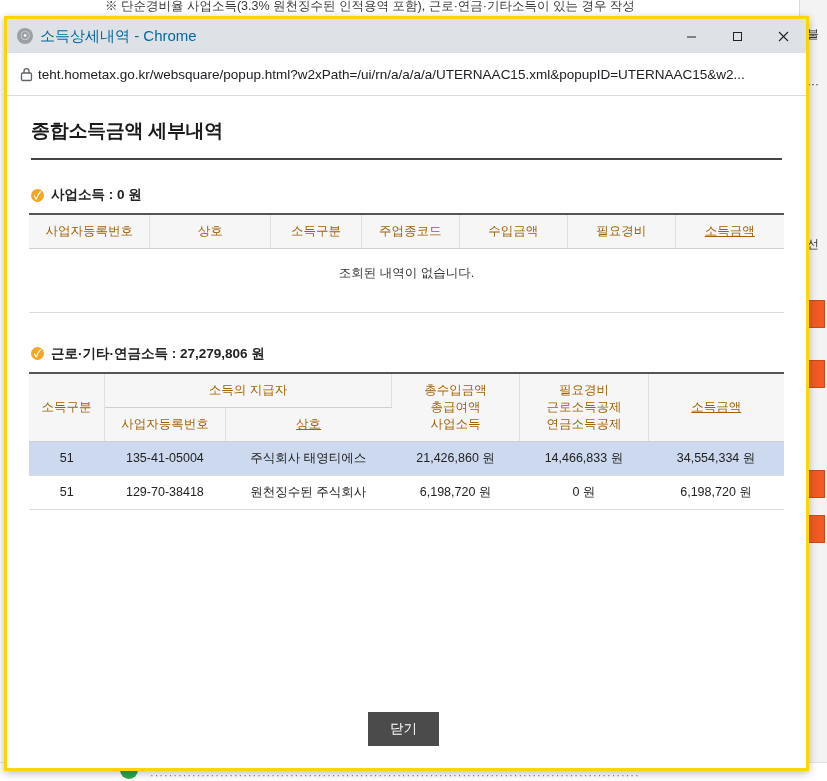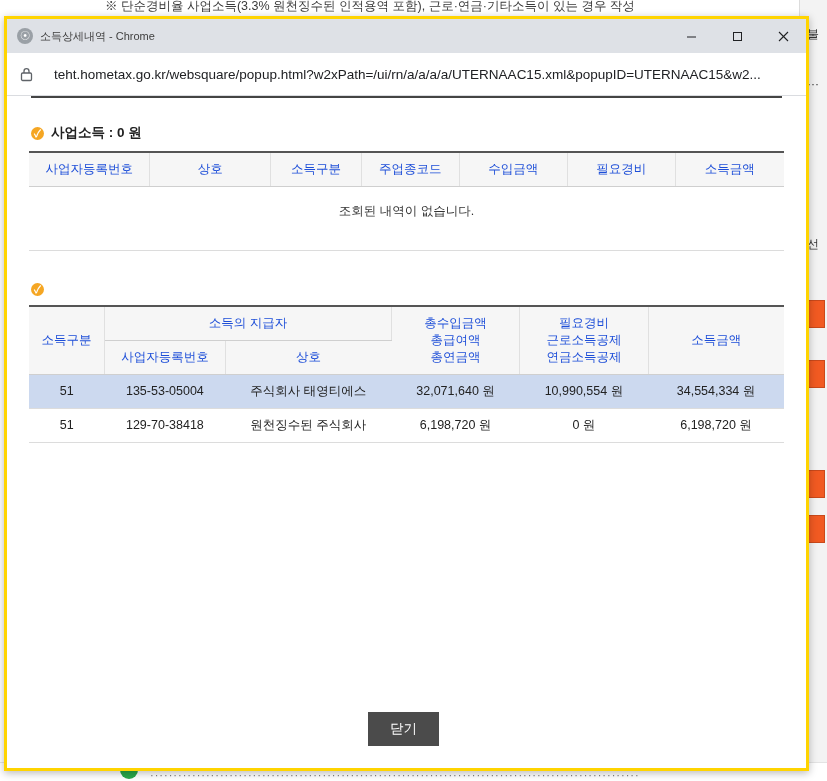--- a/index.html
+++ b/index.html
@@ -121,22 +121,22 @@
     height: 16px;
     border-radius: 50%;
     background: #9aa0a6;
     color: #fff;
     font-size: 10px;
     line-height: 16px;
     text-align: center;
     flex: none;
   }
   #tab-title {
-    font-size: 11px;
-    color: #404040;
+    font-size: 15px;
+    color: #0369a1;
     white-space: nowrap;
   }
   #win-controls {
     position: absolute;
     right: 0;
     top: 0;
     height: 34px;
     display: flex;
   }
   .win-btn {
@@ -149,21 +149,21 @@
   }
 
   
   #toolbar {
     height: 42px;
     background: #ffffff;
     border-bottom: 1px solid #dadce0;
     display: flex;
     align-items: center;
     padding: 0 10px;
-    gap: 19px;
+    gap: 3px;
     flex: none;
   }
   #lock-icon {
     width: 18px;
     height: 18px;
     display: flex;
     align-items: center;
     justify-content: center;
     flex: none;
   }
@@ -223,26 +223,26 @@
     border-collapse: collapse;
     font-size: 12.5px;
     table-layout: fixed;
   }
   table.grid th {
     background: #f6f6f6;
     border-top: 2px solid #555;
     border-bottom: 1px solid #cfcfcf;
     border-right: 1px solid #e0e0e0;
     font-weight: normal;
-    color: #1d4ed8;
+    color: #a16207;
     padding: 8px 4px;
     text-align: center;
     line-height: 1.35;
   }
-  table.grid th:last-child { border-right: none; }
+  table.grid th:last-child { border-right: none; text-decoration: underline; }
   table.grid td {
     border-bottom: 1px solid #dcdcdc;
     padding: 8px 8px;
     text-align: center;
     color: #222;
   }
   td.num { text-align: right; }
   tr.highlight td {
     background: #ccd9ef;
   }
@@ -334,20 +334,21 @@
       <svg width="13" height="15" viewBox="0 0 13 15">
         <rect x="1.5" y="6" width="10" height="7.5" rx="1.2" fill="none" stroke="#5f6368" stroke-width="1.3"></rect>
         <path d="M4 6 V4.2 a2.5 2.5 0 0 1 5 0 V6" fill="none" stroke="#5f6368" stroke-width="1.3"></path>
       </svg>
     </div>
     <div id="omnibox-url">teht.hometax.go.kr/websquare/popup.html?w2xPath=/ui/rn/a/a/a/a/UTERNAAC15.xml&amp;popupID=UTERNAAC15&amp;w2...</div>
   </div>
 
   <div id="page-content">
 
+    <div id="doc-title">종합소득금액 세부내역</div>
     <div id="title-rule"></div>
 
     <div id="section1">
       <div class="section-head">
         <span class="bullet-icon">✓</span>
         <span>사업소득 : 0 원</span>
       </div>
 
       <table class="grid">
         <colgroup>
@@ -374,55 +375,56 @@
           <tr id="empty-row">
             <td colspan="7">조회된 내역이 없습니다.</td>
           </tr>
         </tbody>
       </table>
     </div>
 
     <div id="section2">
       <div class="section-head">
         <span class="bullet-icon">✓</span>
+        <span>근로·기타·연금소득 : 27,279,806 원</span>
       </div>
 
       <table class="grid">
         <colgroup>
           <col style="width:10%">
             <col style="width:16%">
             <col style="width:22%">
             <col style="width:17%">
             <col style="width:17%">
             <col style="width:18%">
         </colgroup>
         <thead>
           <tr>
             <th rowspan="2">소득구분</th>
             <th colspan="2">소득의 지급자</th>
             <th rowspan="2" style="white-space:pre-line">총수입금액
 총급여액
-총연금액</th>
+사업소득</th>
             <th rowspan="2" style="white-space:pre-line">필요경비
 근로소득공제
 연금소득공제</th>
             <th rowspan="2">소득금액</th>
           </tr>
           <tr>
             <th style="border-top:none">사업자등록번호</th>
             <th style="border-top:none">상호</th>
           </tr>
         </thead>
         <tbody>
           <tr class="highlight">
             <td>51</td>
-            <td>135-53-05004</td>
+            <td>135-41-05004</td>
             <td>주식회사 태영티에스</td>
-            <td class="num">32,071,640 원</td>
-            <td class="num">10,990,554 원</td>
+            <td class="num">21,426,860 원</td>
+            <td class="num">14,466,833 원</td>
             <td class="num">34,554,334 원</td>
           </tr>
           <tr>
             <td>51</td>
             <td>129-70-38418</td>
             <td>원천징수된 주식회사</td>
             <td class="num">6,198,720 원</td>
             <td class="num">0 원</td>
             <td class="num">6,198,720 원</td>
           </tr>

